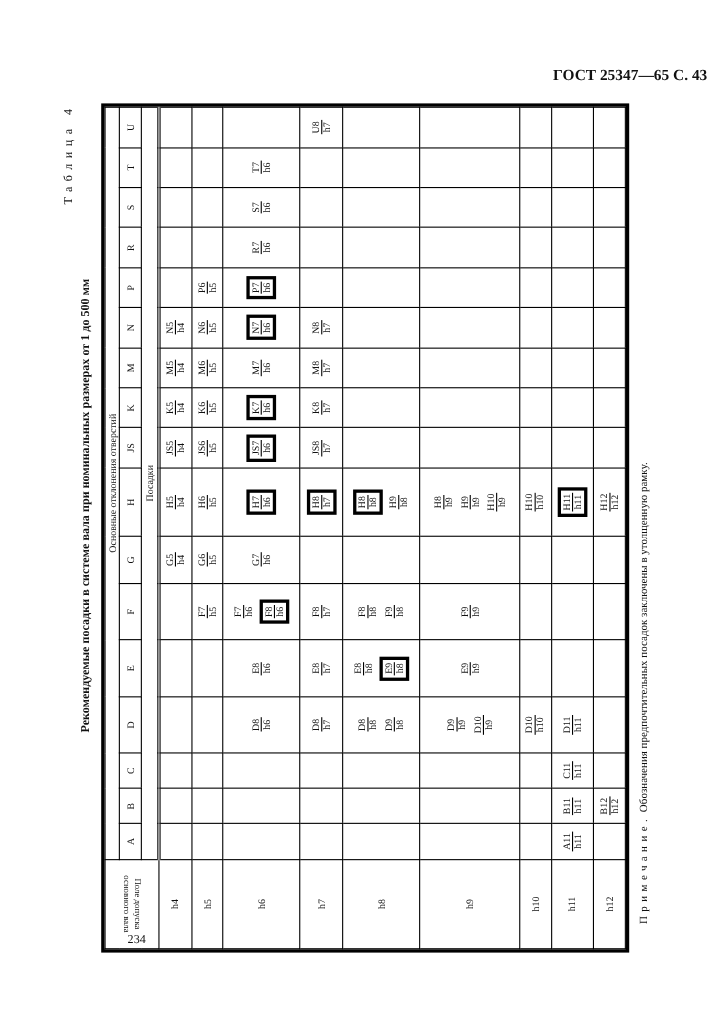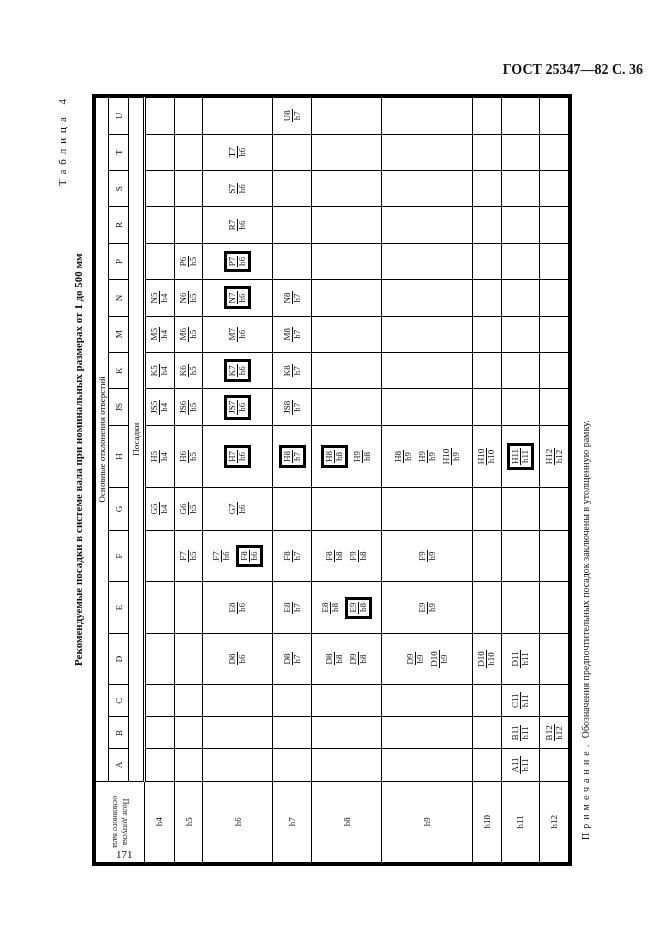--- a/index.html
+++ b/index.html
@@ -32,22 +32,22 @@
   .frac { display: inline-flex; flex-direction: column; align-items: center; line-height: 9px; font-size: 9px; }
   .frac .num { border-bottom: 1px solid #000; padding: 0 1px; }
   .frac .den { padding: 0 1px; }
   .pref { border: 3px solid #000; padding: 1px 2px; }
   .stack { display: flex; flex-direction: column; align-items: center; gap: 3px; }
   .row-label { font-size: 9px; }
 </style>
 </head>
 <body>
 
-<div class="header">ГОСТ 25347—82 С. 36</div>
-<div class="page-num">171</div>
+<div class="header">ГОСТ 25347—65 С. 43</div>
+<div class="page-num">234</div>
 
 <div class="rotated">
   <div class="table-label">Таблица 4</div>
   <div class="title">Рекомендуемые посадки в системе вала при номинальных размерах от 1 до 500 мм</div>
 
   <div class="grid">
     <table id="fits-table">
       <colgroup id="cols">
           <col style="width: 76px;">
           <col style="width: 30px;">

